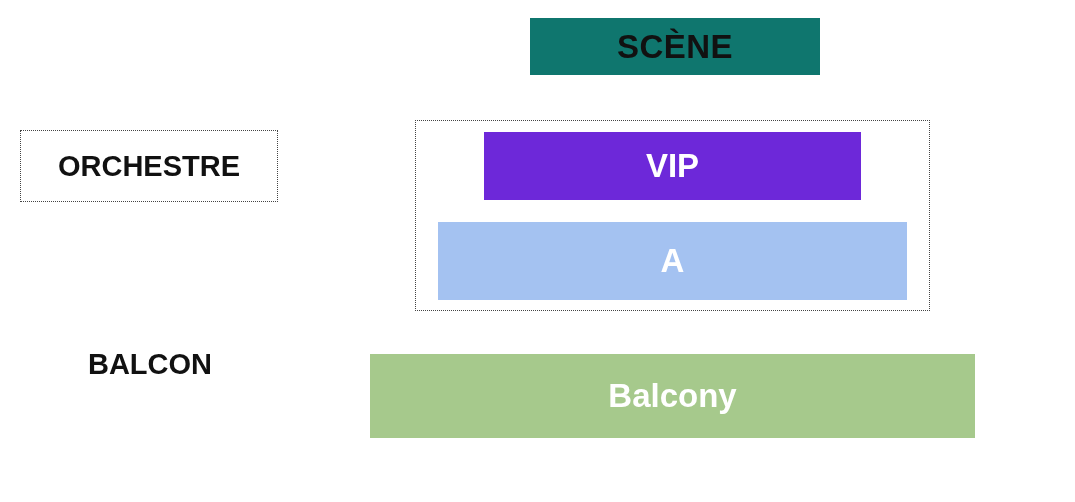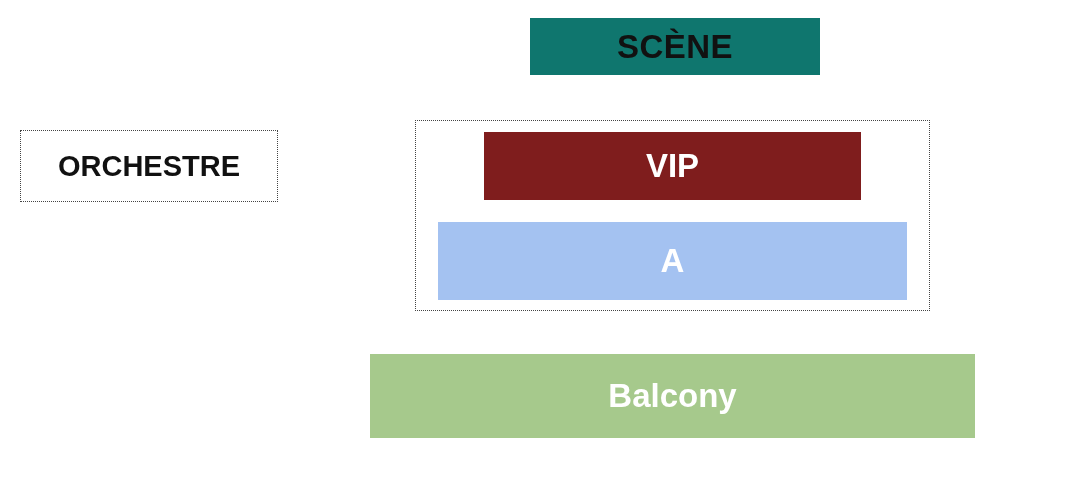--- a/index.html
+++ b/index.html
@@ -119,21 +119,22 @@
 </head>
 <body>
 
 <div class="canvas">
 
   <div class="stage" style="background-color: #0f766e;">SCÈNE</div>
 
   <div class="orchestre-box">ORCHESTRE</div>
 
   <div class="zones-container">
-    <div class="zone zone-vip" style="background-color: #7f1d1d;">VIP</div>
+    <div class="zone zone-vip" style="background-color: #6d28d9;">VIP</div>
     <div class="zone zone-a" style="background-color: rgb(164, 194, 241);">A</div>
   </div>
 
+  <div class="balcon-label">BALCON</div>
 
   <div class="zone-balcony" style="background-color: rgb(166, 201, 140);">Balcony</div>
 
 
 </div>
 
 </body></html>

